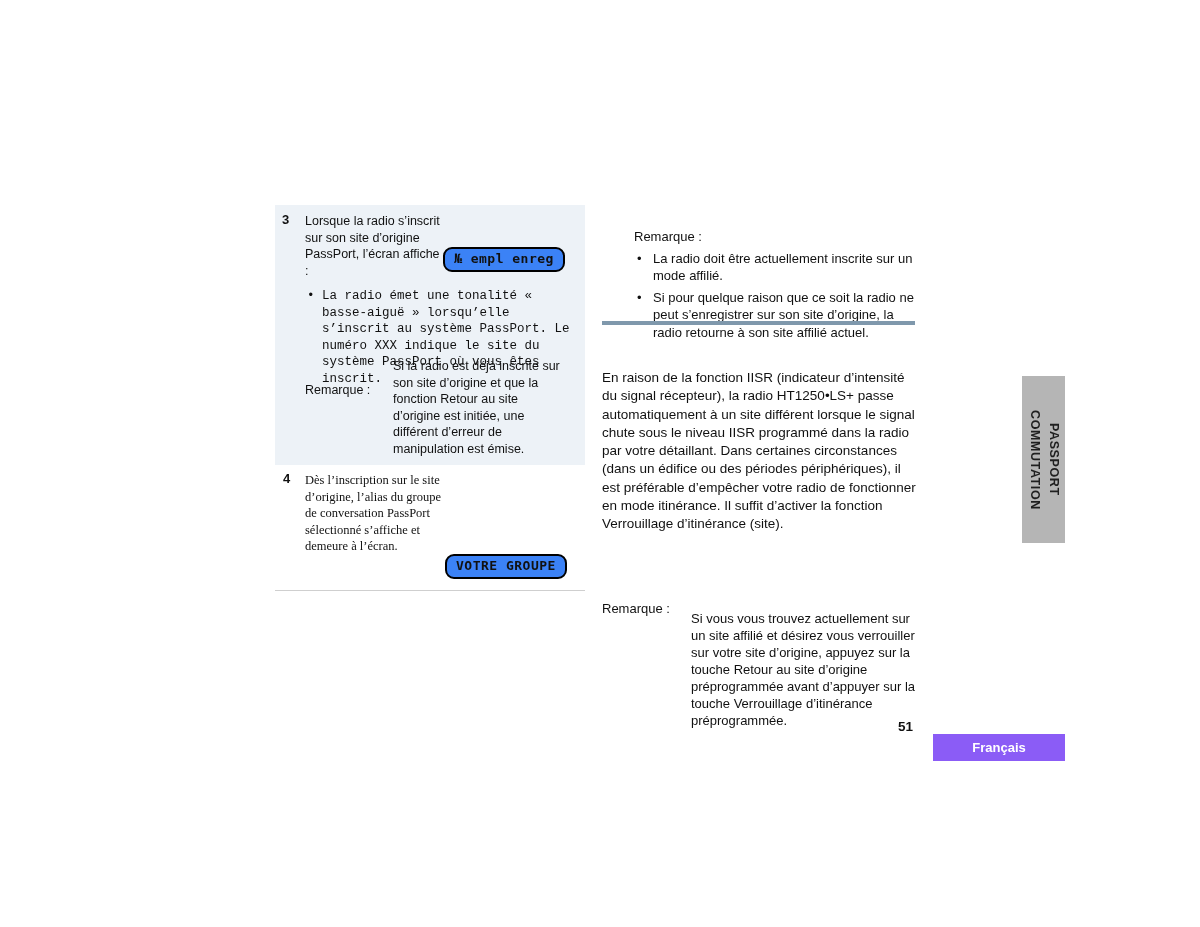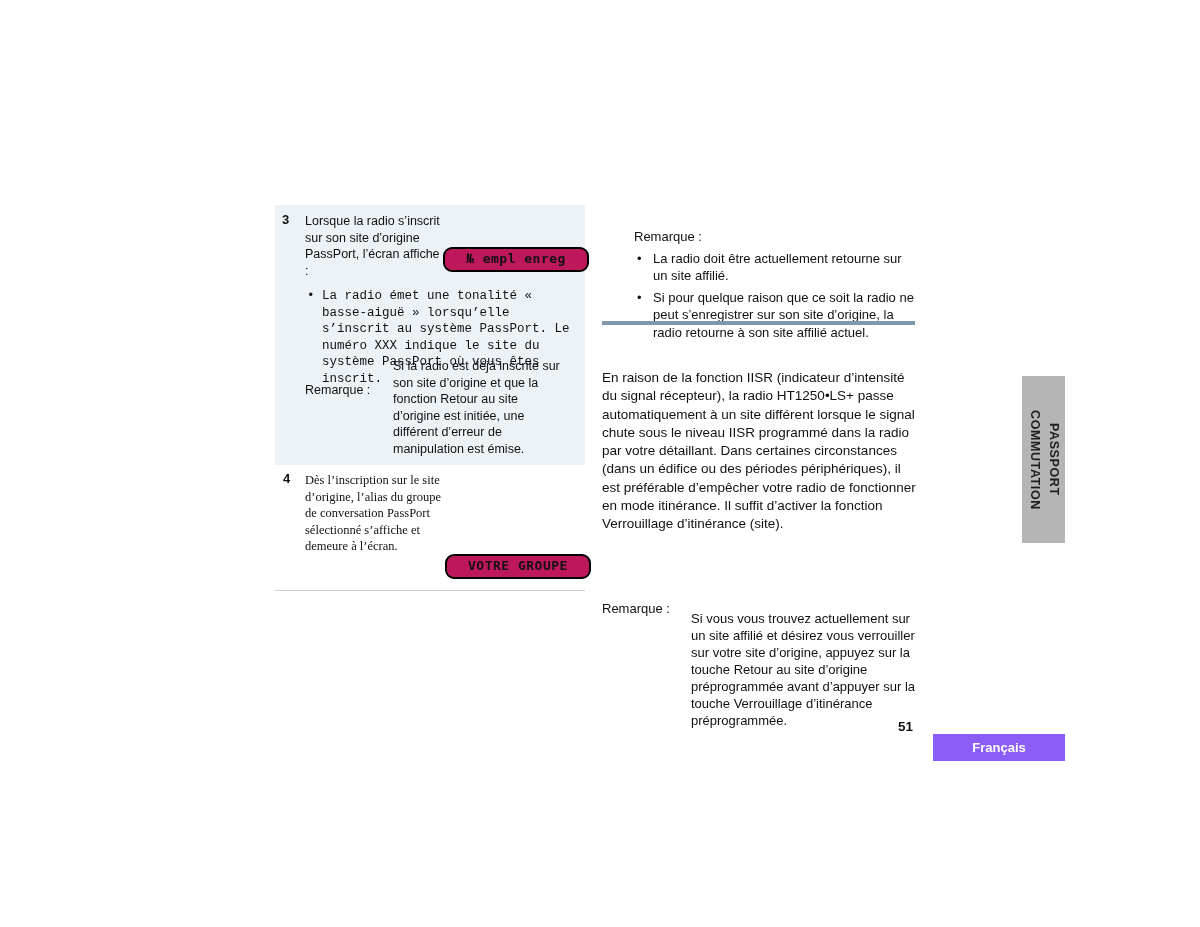--- a/index.html
+++ b/index.html
@@ -20,22 +20,22 @@
     font-size:12.5px; line-height:16.5px;
   }
   .step-num { position:absolute; font-weight:bold; font-size:13px; }
   .step3-num { left:7px; top:7px; }
   .step3-text { position:absolute; left:30px; top:8px; width:140px; }
   .lcd {
     font-family:"DejaVu Sans Mono", monospace;
     font-weight:bold; font-size:13px;
     letter-spacing:0.5px;
     border:2px solid #000; border-radius:9px;
-    background:#be185d;
-    padding:2px 21px;
+    background:#3b82f6;
+    padding:2px 9px;
     white-space:nowrap;
     display:inline-block;
   }
   .lcd1 { position:absolute; left:168px; top:42px; }
   .step3-bullet {
     position:absolute; left:30px; top:83px; width:268px;
     padding-left:17px; box-sizing:border-box;font-family:Liberation Mono, monospace;
   }
   .step3-bullet::before { content:"•"; position:absolute; left:2px; }
   .note-row { display:flex; }
@@ -124,21 +124,21 @@
   </div>
 
   <div class="step4-block">
     <div class="step-num step4-num">4</div>
     <div class="step4-text">Dès l’inscription sur le site d’origine, l’alias du groupe de conversation PassPort sélectionné s’affiche et demeure à l’écran.</div>
     <div class="lcd lcd2">VOTRE GROUPE</div>
   </div>
 
   <div class="rnote1">
     <span class="note-label">Remarque :</span>
-    <div class="rbullet">La radio doit être actuellement retourne sur un site affilié.</div>
+    <div class="rbullet">La radio doit être actuellement inscrite sur un mode affilié.</div>
     <div class="rbullet">Si pour quelque raison que ce soit la radio ne peut s’enregistrer sur son site d’origine, la radio retourne à son site affilié actuel.</div>
   </div>
 
   <div class="divider"></div>
 
 
   <div class="body-para">En raison de la fonction IISR (indicateur d’intensité du signal récepteur), la radio HT1250•LS+ passe automatiquement à un site différent lorsque le signal chute sous le niveau IISR programmé dans la radio par votre détaillant. Dans certaines circonstances (dans un édifice ou des périodes périphériques), il est préférable d’empêcher votre radio de fonctionner en mode itinérance. Il suffit d’activer la fonction Verrouillage d’itinérance (site).</div>
 
   <div class="note-row rnote2">
     <span class="note-label">Remarque :</span>

